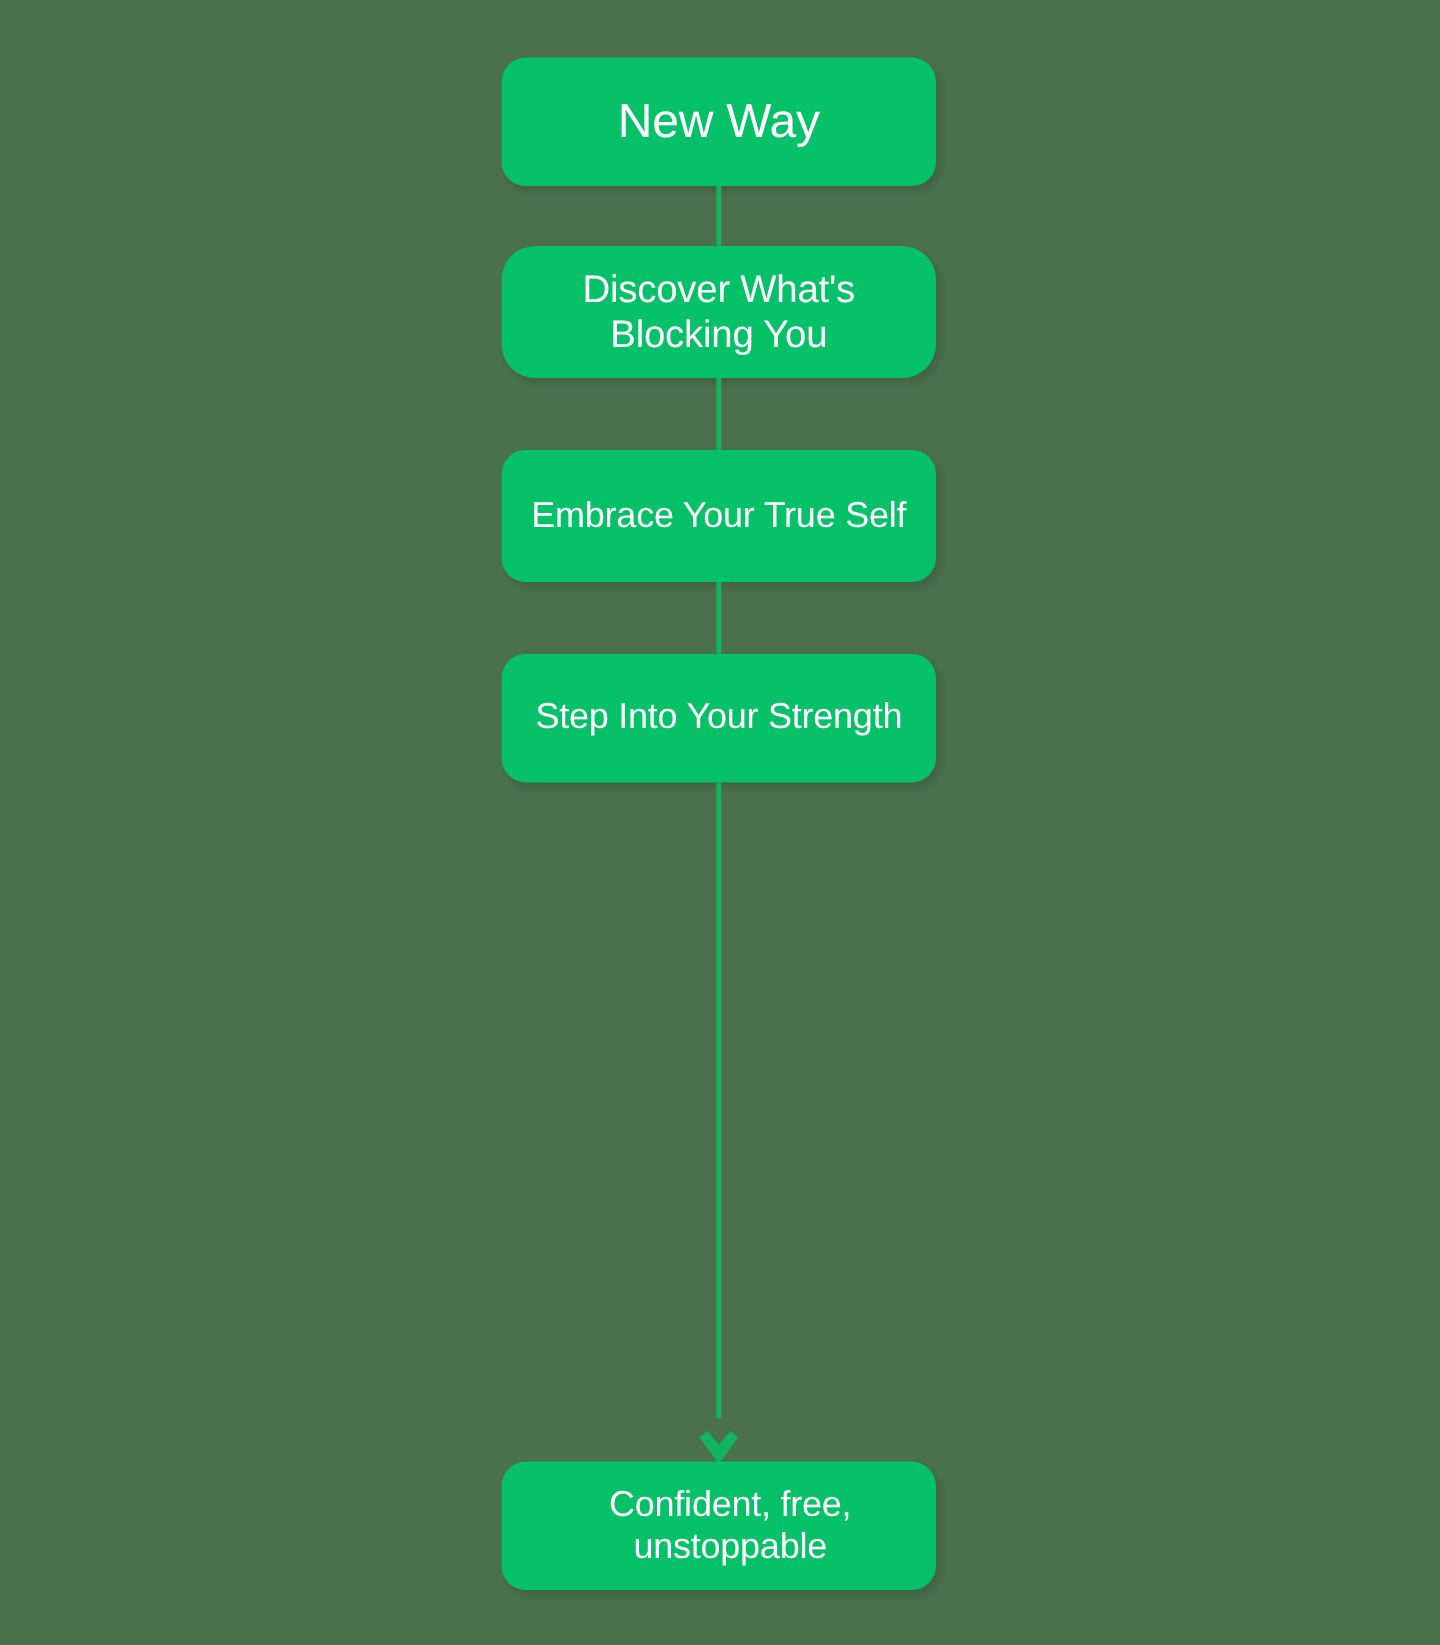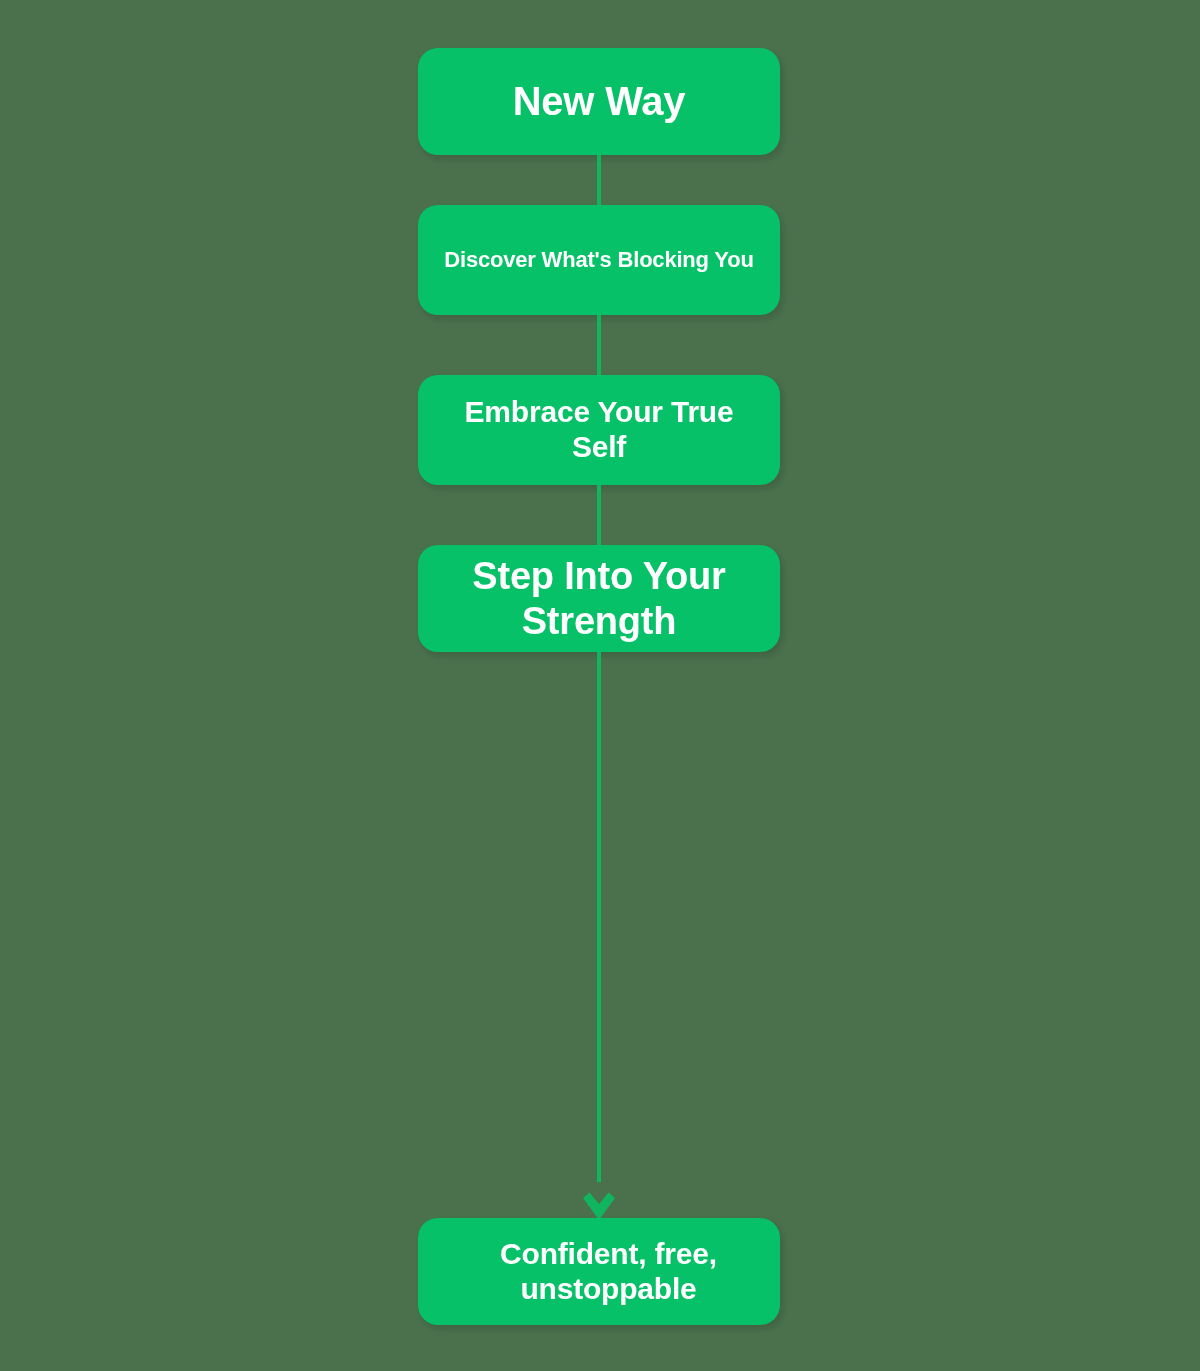--- a/index.html
+++ b/index.html
@@ -23,34 +23,34 @@
     left: 418px;
     width: 362px;
     box-sizing: border-box;
     background: #06c167;
     border-radius: 20px;
     color: #ffffff;
     display: flex;
     align-items: center;
     justify-content: center;
     text-align: center;
-    font-weight: bold;
+    font-weight: normal;
     line-height: 1.16;
     padding: 6px 18px;
     box-shadow: 3px 4px 6px rgba(0,0,0,0.12);
     letter-spacing: -0.2px;
   }
   .node-title {
     top: 48px;
     height: 107px;
     font-size: 40px;
   }
-  .node-step1 { top: 205px;  height: 110px; font-size: 22px; }
+  .node-step1 { top: 205px;  height: 110px; font-size: 32px; border-radius: 28px; }
   .node-step2 { top: 375px;  height: 110px; font-size: 30px; }
-  .node-step3 { top: 545px;  height: 107px; font-size: 38px; }
+  .node-step3 { top: 545px;  height: 107px; font-size: 30px; }
   .node-outcome { top: 1218px; height: 107px; font-size: 30px; padding-left: 37px; }
 
   .connector {
     position: absolute;
     left: 597px;
     width: 4px;
     background: #11b45f;
   }
   .conn-1 { top: 155px; height: 50px; }
   .conn-2 { top: 315px; height: 60px; }

